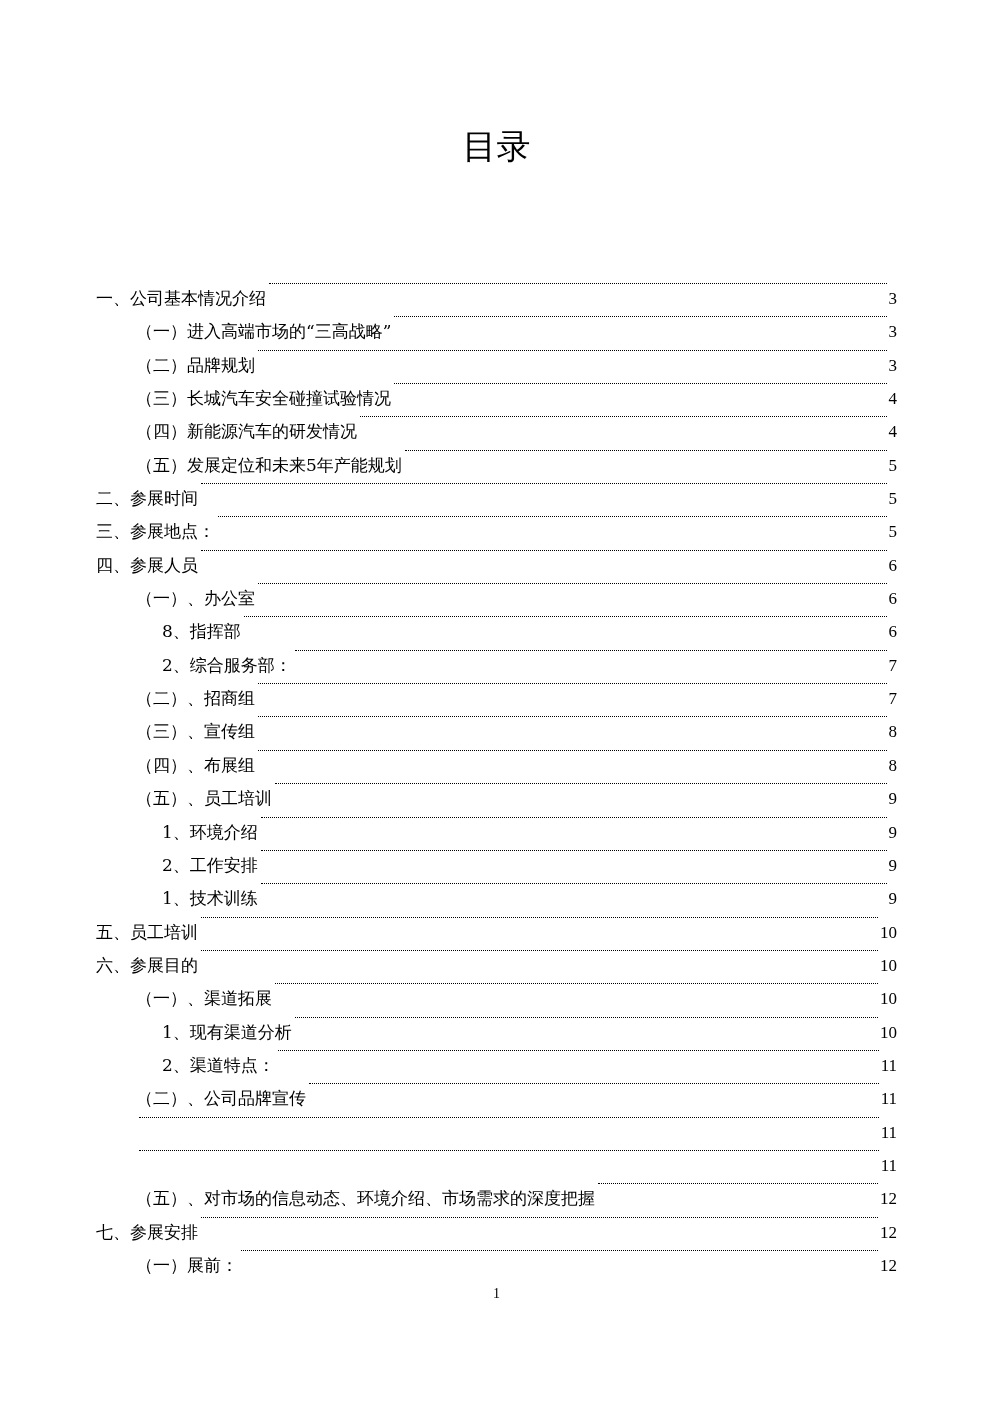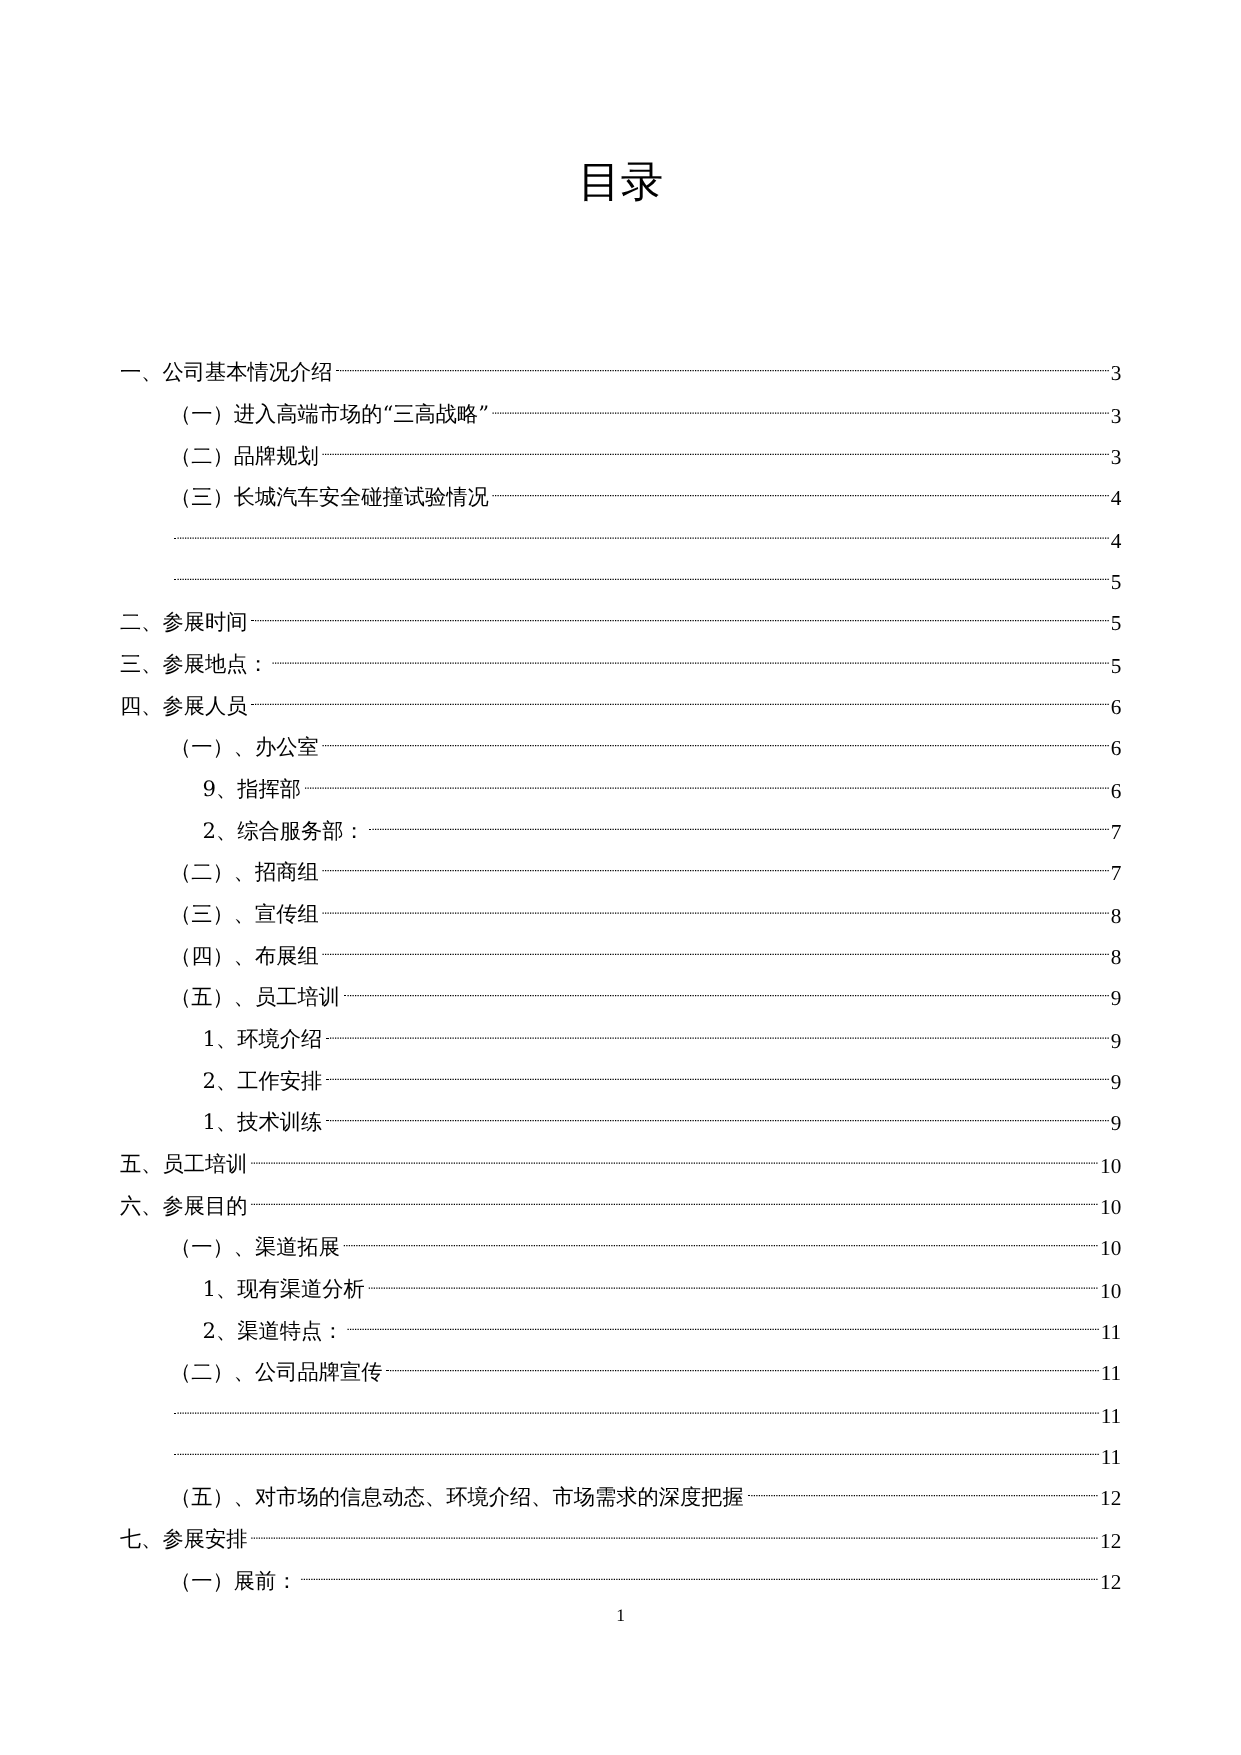--- a/index.html
+++ b/index.html
@@ -1,21 +1,21 @@
 <!DOCTYPE html>
 <html><head>
 <meta charset="utf-8">
 <style>
   html, body { margin: 0; padding: 0; background: #ffffff; }
   body { width: 993px; height: 1404px; position: relative; overflow: hidden;
          font-family: "DejaVu Serif", "Liberation Serif", serif; color: #000; }
   .title { position: absolute; top: 122px; left: 0; width: 993px; text-align: center;
            font-family: "DejaVu Sans", "Liberation Sans", sans-serif; font-size: 34px; line-height: 48px; }
   .toc { position: absolute; top: 282px; left: 96px; width: 801px; }
-  .row { display: flex; align-items: center; height: 33.35px; font-size: 17px; line-height: 33px; white-space: nowrap; }
+  .row { display: flex; align-items: flex-start; height: 33.35px; font-size: 17px; line-height: 33px; white-space: nowrap; }
   .row.l1 { padding-left: 0; }
   .row.l2 { padding-left: 40px; }
   .row.l3 { padding-left: 66px; }
   .label { flex: 0 0 auto; }
   .leader { flex: 1 1 auto; border-bottom: 1.6px dotted #000; margin: 0 2px 5px 3px; height: 1px; }
   .page { flex: 0 0 auto; font-family: "Liberation Serif", "DejaVu Serif", serif; font-size: 17px; }
   .footer { position: absolute; top: 1286px; left: 0; width: 993px; text-align: center;
             font-family: "Liberation Serif", serif; font-size: 14px; }
 </style>
 </head>
@@ -38,24 +38,26 @@
       <span class="label">（二）品牌规划</span>
       <span class="leader"></span>
       <span class="page">3</span>
     </div>
     <div class="row l2">
       <span class="label">（三）长城汽车安全碰撞试验情况</span>
       <span class="leader"></span>
       <span class="page">4</span>
     </div>
     <div class="row l2">
+      <span class="label">（四）新能源汽车的研发情况</span>
       <span class="leader"></span>
       <span class="page">4</span>
     </div>
     <div class="row l2">
+      <span class="label">（五）发展定位和未来5年产能规划</span>
       <span class="leader"></span>
       <span class="page">5</span>
     </div>
     <div class="row l1">
       <span class="label">二、参展时间</span>
       <span class="leader"></span>
       <span class="page">5</span>
     </div>
     <div class="row l1">
       <span class="label">三、参展地点：</span>
@@ -66,21 +68,21 @@
       <span class="label">四、参展人员</span>
       <span class="leader"></span>
       <span class="page">6</span>
     </div>
     <div class="row l2">
       <span class="label">（一）、办公室</span>
       <span class="leader"></span>
       <span class="page">6</span>
     </div>
     <div class="row l3">
-      <span class="label">9、指挥部</span>
+      <span class="label">8、指挥部</span>
       <span class="leader"></span>
       <span class="page">6</span>
     </div>
     <div class="row l3">
       <span class="label">2、综合服务部：</span>
       <span class="leader"></span>
       <span class="page">7</span>
     </div>
     <div class="row l2">
       <span class="label">（二）、招商组</span>

